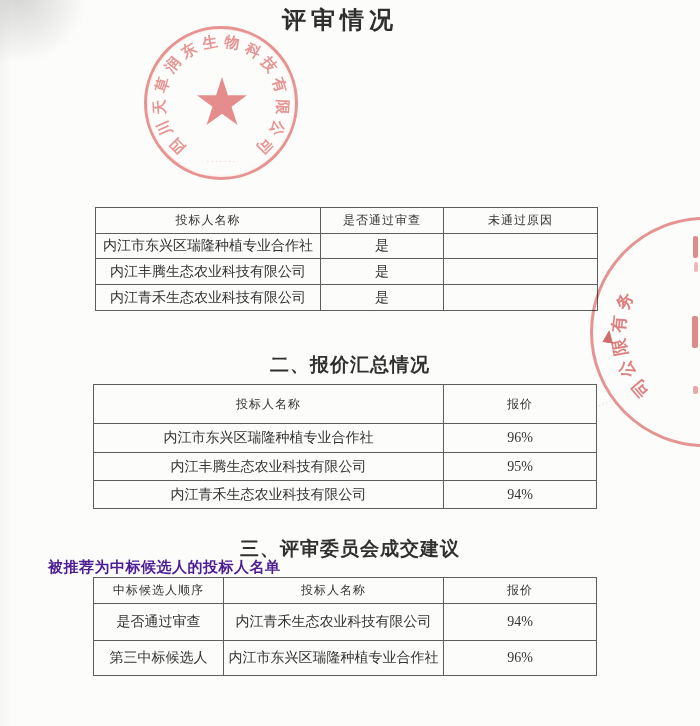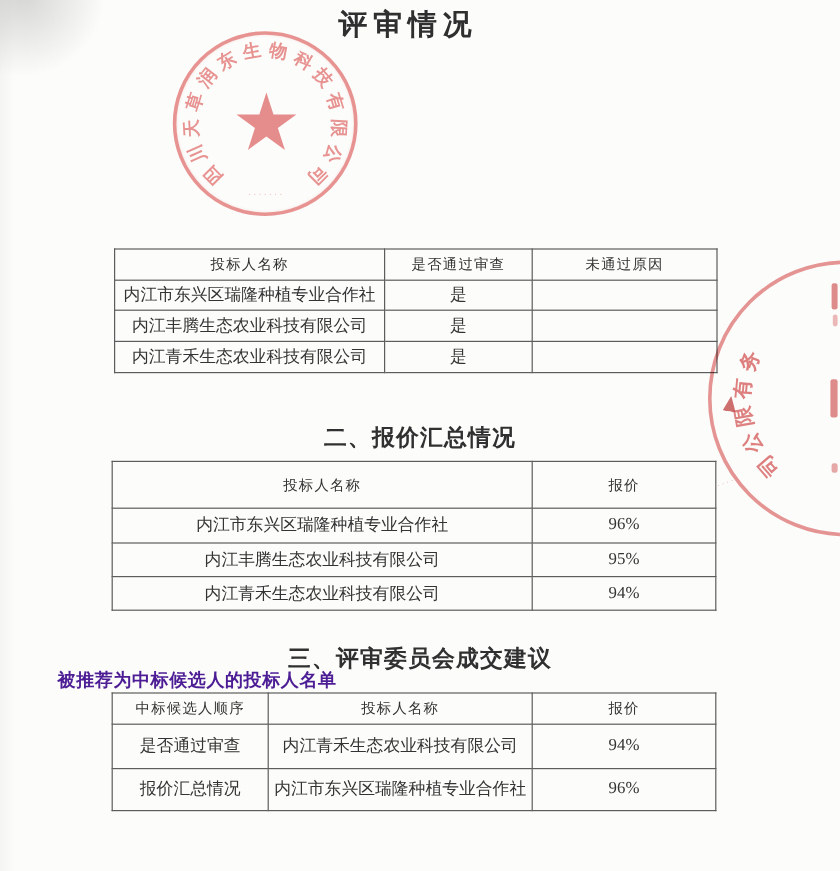--- a/index.html
+++ b/index.html
@@ -166,21 +166,21 @@
       <th>中标候选人顺序</th>
       <th>投标人名称</th>
       <th>报价</th>
     </tr>
     <tr style="height:37px">
       <td>是否通过审查</td>
       <td>内江青禾生态农业科技有限公司</td>
       <td>94%</td>
     </tr>
     <tr style="height:35px">
-      <td>报价汇总情况</td>
+      <td>第三中标候选人</td>
       <td>内江市东兴区瑞隆种植专业合作社</td>
       <td>96%</td>
     </tr>
   </tbody>
     </table>
 
   <div class="seal seal1">
     <div class="seal-rim seal1-rim"></div>
     <div class="seal1-star"></div>
     <div class="ring-text" id="seal1-text">

